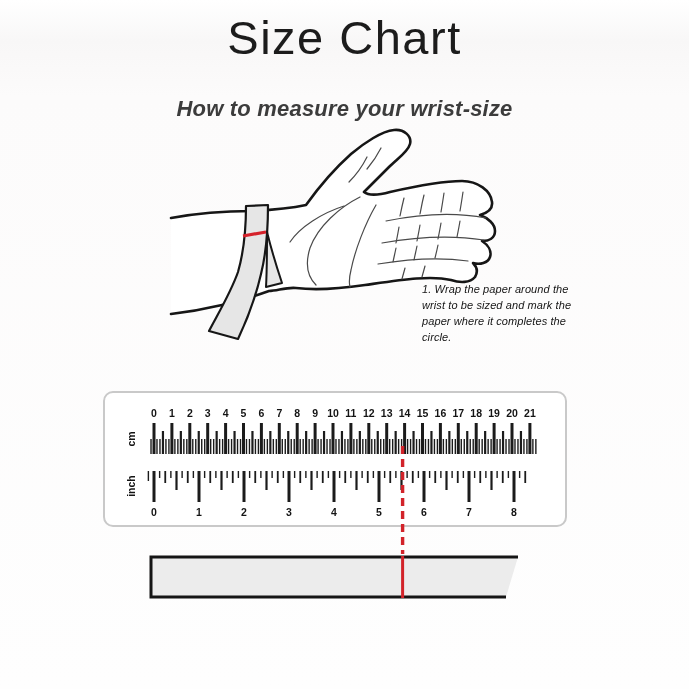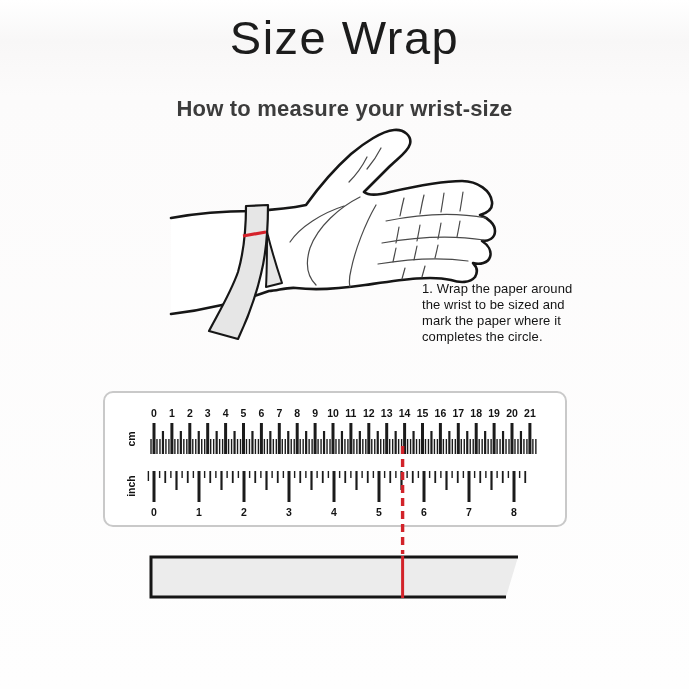--- a/index.html
+++ b/index.html
@@ -7,25 +7,25 @@
     position:relative;width:689px;height:689px;margin:0 auto;
     background:linear-gradient(180deg,#ffffff 0%,#f8f7f7 6%,#fcfbfb 14%,#fefefe 100%);
     overflow:hidden;font-family:"Liberation Sans",sans-serif;color:#1a1a1a;
   }
   .title{
     position:absolute;top:12px;left:0;width:689px;text-align:center;
     font-size:47px;font-weight:400;letter-spacing:1.5px;color:#1c1c1c;line-height:52px;
   }
   .subtitle{
     position:absolute;top:96px;left:0;width:689px;text-align:center;
-    font-size:22px;font-weight:700;color:#3c3c3c;letter-spacing:.2px;
+    font-size:22px;font-weight:700;color:#3c3c3c;letter-spacing:.2px;font-style:italic;
   }
   .hand-svg{position:absolute;left:0;top:0;}
   .step-text{
-    position:absolute;font-size:13px;line-height:16px;
+    position:absolute;font-style:italic;font-size:11px;line-height:16px;
     color:#141414;letter-spacing:.1px;
   }
   .step1{left:422px;top:281px;width:155px;}
   .step2{left:401px;top:605px;width:188px;}
   .ruler{
     position:absolute;left:103px;top:391px;width:464px;height:136px;
     background:#ffffff;border:2px solid #c9c9c9;border-radius:10px;box-sizing:border-box;
   }
   .ruler svg{position:absolute;left:0;top:0;}
   .tmaj{stroke:#1b1b1b;stroke-width:3;}
@@ -34,21 +34,21 @@
   .tmin{stroke:#1b1b1b;stroke-width:1.4;}
   .num{font-family:"Liberation Sans",sans-serif;font-weight:700;font-size:10.5px;fill:#141414;}
   .unit{font-family:"Liberation Sans",sans-serif;font-weight:700;font-size:10.5px;fill:#141414;}
   .overlay-svg{position:absolute;left:0;top:0;pointer-events:none;}
 </style>
 </head>
 <body>
 
 <div class="canvas">
 
-  <div class="title">Size Wrap</div>
+  <div class="title">Size Chart</div>
 
   <div class="subtitle">How to measure your wrist-size</div>
 
   <svg class="hand-svg" width="689" height="689" viewBox="0 0 689 689">
 
     <path d="M 171,218 C 198,213 228,211 252,211 C 272,210 292,208 306,205
          C 316,191 332,171 351,154 C 364,143 382,131 394,130
          C 404,129 412,136 410,144 C 408,152 397,159 389,167
          C 380,176 371,185 364,192 C 369,196 379,195 390,192
          C 412,187 440,181 462,181 C 478,181 491,191 492,202

